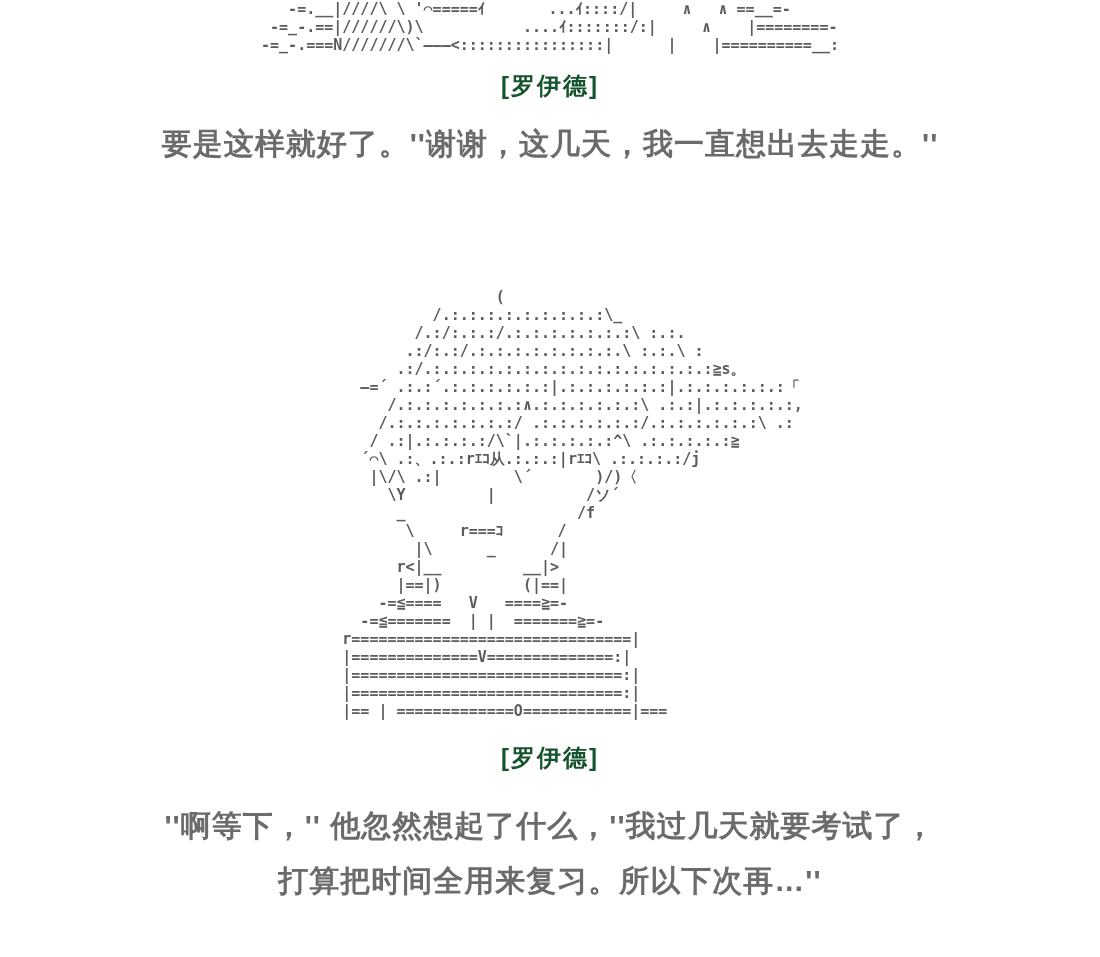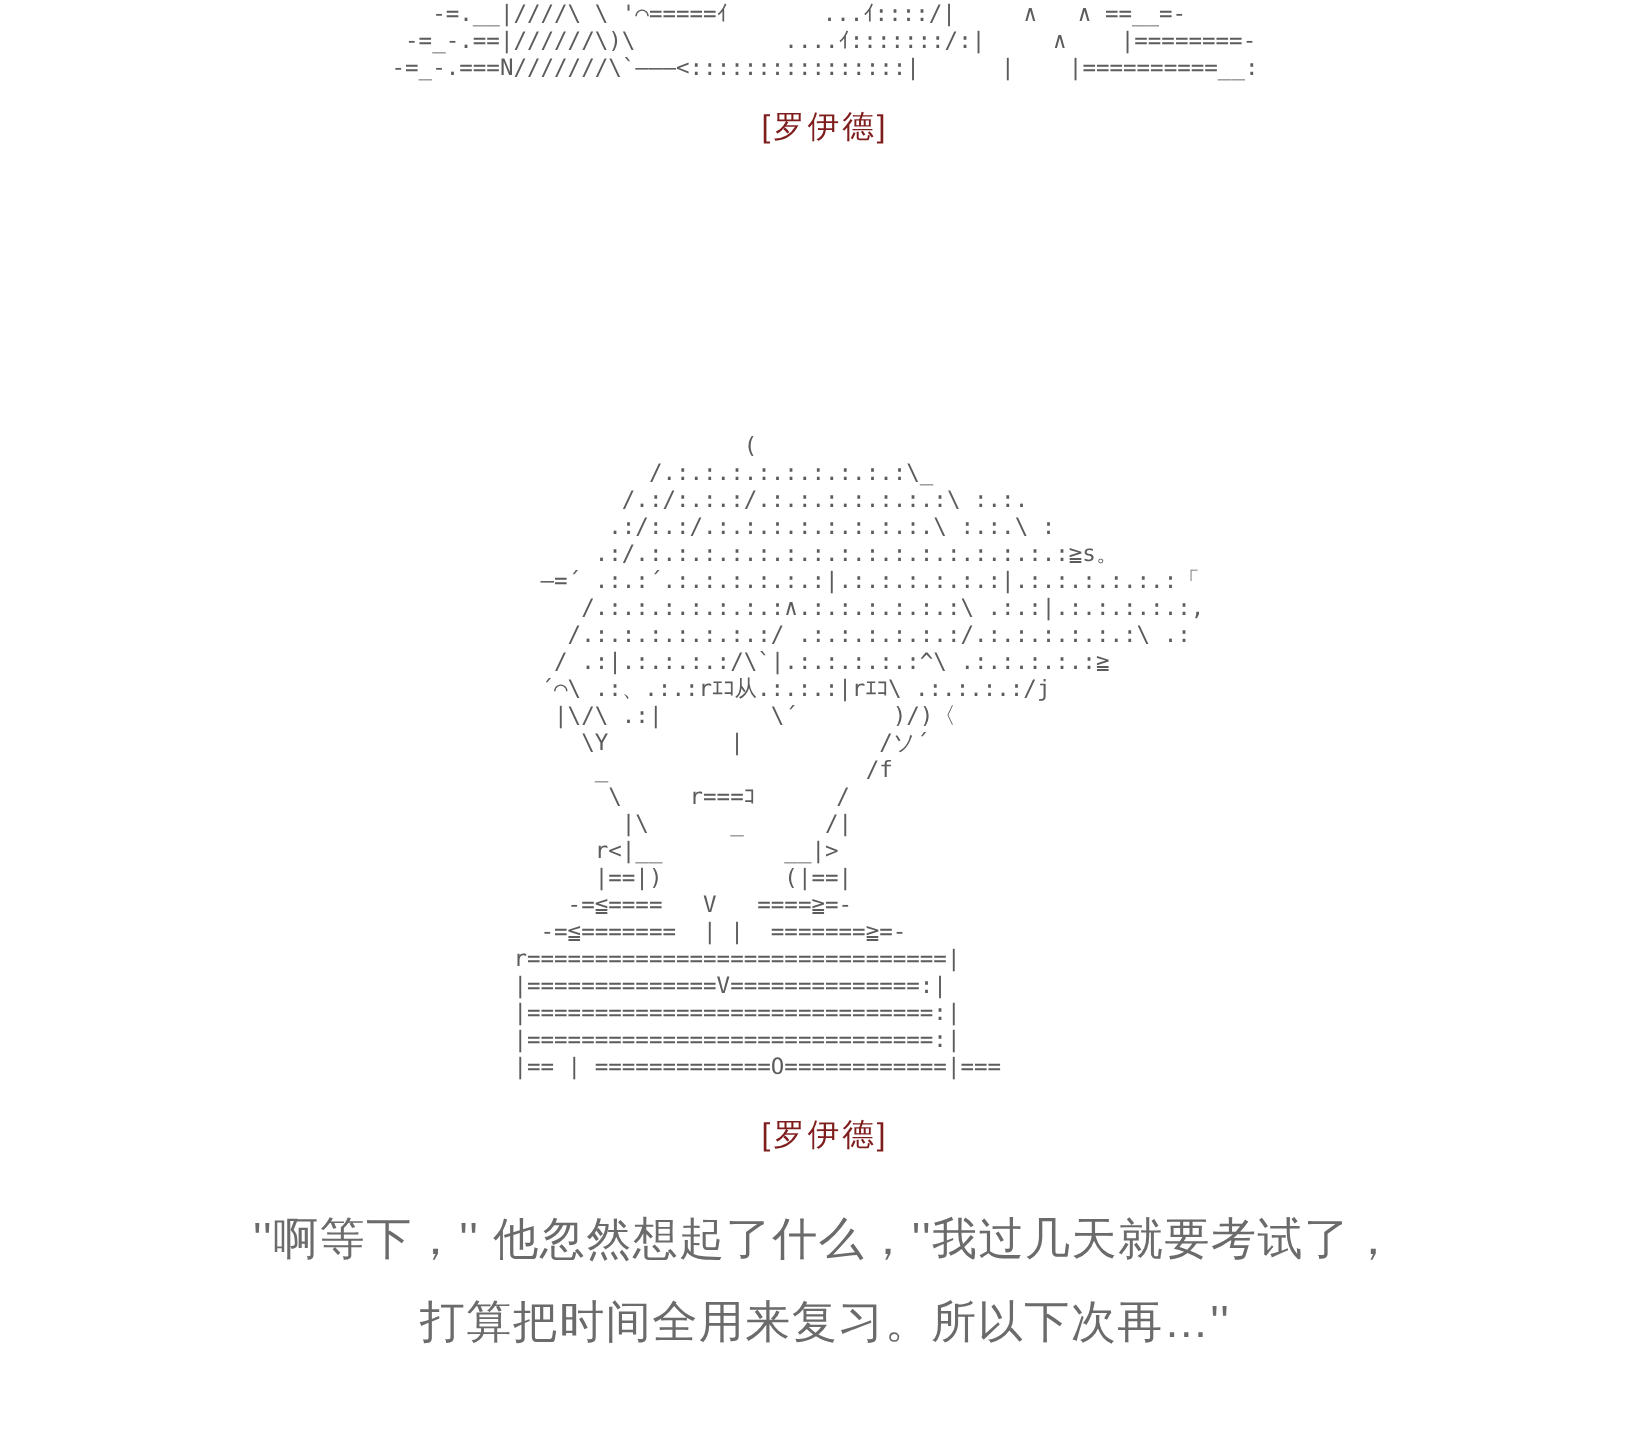--- a/index.html
+++ b/index.html
@@ -13,42 +13,43 @@
     height: 957px;
     background: #ffffff;
     overflow: hidden;
     font-family: "Liberation Sans", sans-serif;
   }
   .centered {
     position: absolute;
     left: 50%;
     transform: translateX(-50%);
     white-space: nowrap;
+    font-weight: bold;
   }
   pre.aa {
     margin: 0;
     font-family: "DejaVu Sans Mono", monospace;
     color: #5c5c5c;
     text-align: left;
     white-space: pre;
   }
   .aa-top {
     top: 0px;
     font-size: 15px;
     line-height: 18px;
   }
   .aa-main {
     top: 288px;
     font-size: 15px;
     line-height: 18px;
   }
   .name-tag {
     top: 70px;
-    font-size: 21px;
-    color: #7f1d1d;
+    font-size: 24px;
+    color: #14532d;
     letter-spacing: 2px;
   }
   .name-tag-2 {
     top: 742px;
   }
   .dialogue {
     font-size: 30px;
     color: #6b6b6b;
     letter-spacing: 1px;
   }
@@ -66,20 +67,21 @@
 <body>
 
 <div class="page">
 
   <pre class="aa aa-top centered">   -=.__|////\ \ '⌒=====ｲ       ...ｲ::::/|     ∧   ∧ ==__=-
  -=_-.==|//////\)\           ....ｲ:::::::/:|     ∧    |========-
 -=_-.===N///////\`———&lt;::::::::::::::::|      |    |==========__:</pre>
 
   <div class="name-tag centered">[罗伊德]</div>
 
+  <div class="dialogue dialogue-1 centered">要是这样就好了。''谢谢，这几天，我一直想出去走走。''</div>
 
   <pre class="aa aa-main centered">                      (
                /.:.:.:.:.:.:.:.:.:\_
              /.:/:.:.:/.:.:.:.:.:.:.:\ :.:.
             .:/:.:/.:.:.:.:.:.:.:.:.\ :.:.\ :
            .:/.:.:.:.:.:.:.:.:.:.:.:.:.:.:.:.:≧s。
        —=´ .:.:´.:.:.:.:.:.:|.:.:.:.:.:.:|.:.:.:.:.:.:「
           /.:.:.:.:.:.:.:∧.:.:.:.:.:.:\ .:.:|.:.:.:.:.:,
          /.:.:.:.:.:.:.:/ .:.:.:.:.:.:/.:.:.:.:.:.:\ .:
         / .:|.:.:.:.:/\`|.:.:.:.:.:^\ .:.:.:.:.:≧

